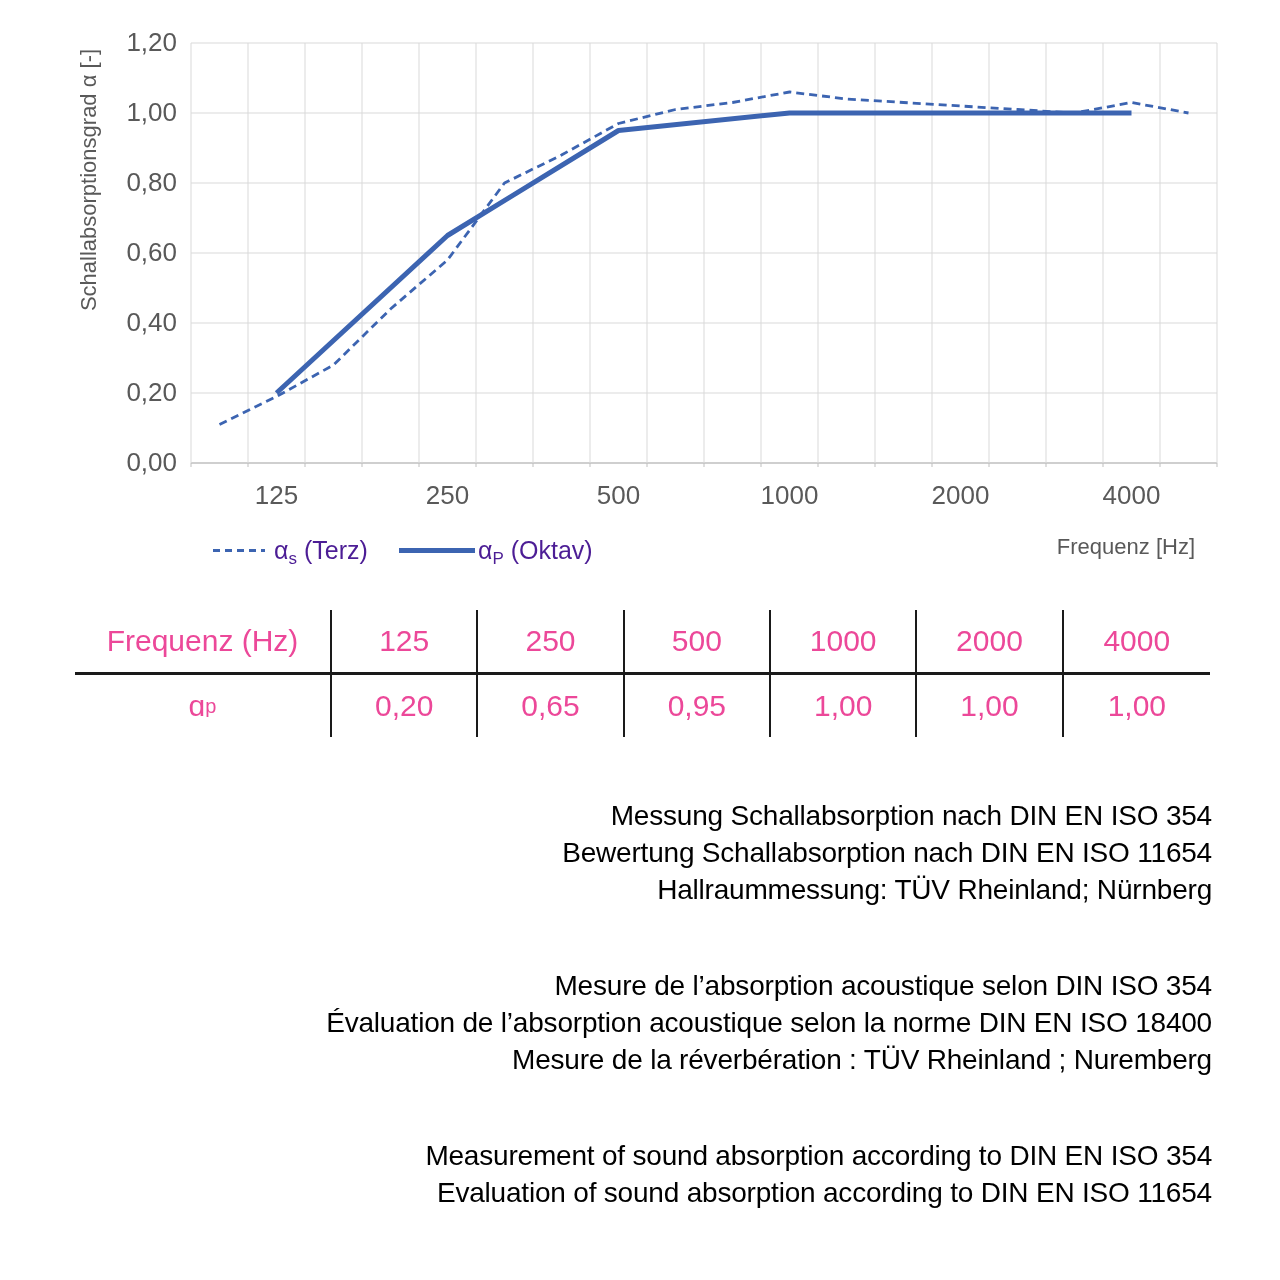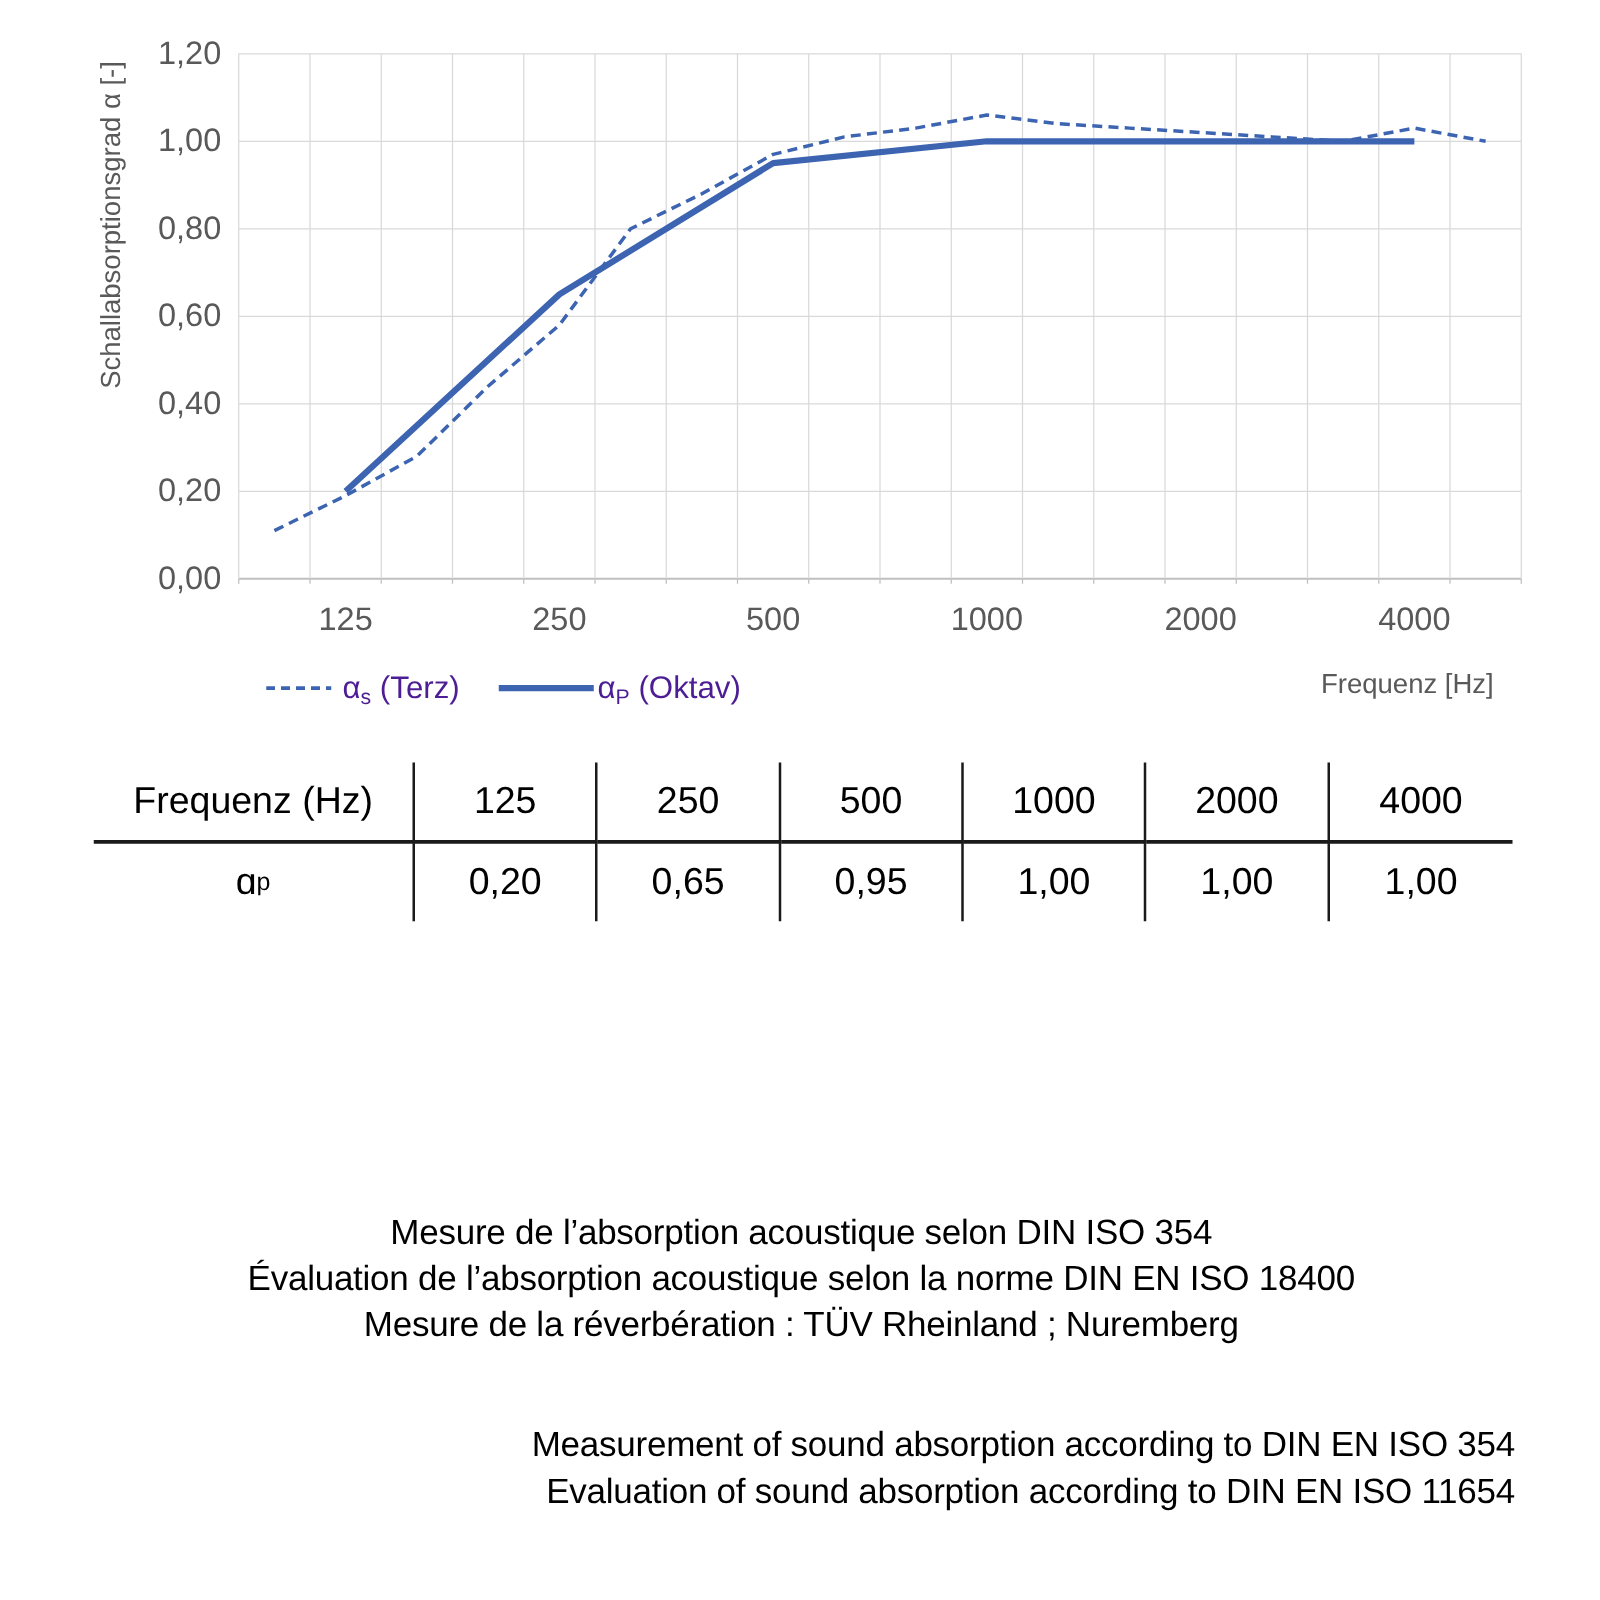--- a/index.html
+++ b/index.html
@@ -17,32 +17,32 @@
     background:repeating-linear-gradient(90deg,#3c64b1 0 7px,transparent 7px 12px);}
   .sample-solid{width:76px;height:5px;margin-right:3px;background:#3c64b1;}
   .legend-text{font-size:25px;color:#4c1d95;white-space:pre;}
   .legend-text sub{font-size:17px;vertical-align:-5px;line-height:0;}
 
   .x-unit{position:absolute;top:534px;left:70px;right:85px;text-align:right;
           font-size:22px;color:#595959;}
 
   
   .dtable{position:absolute;left:75px;top:610px;width:1135px;display:grid;
-          grid-template-columns:257px repeat(6,1fr);color:#000000;}
+          grid-template-columns:257px repeat(6,1fr);color:#ec4899;}
   .cell{height:62px;display:flex;align-items:center;justify-content:center;
         font-size:30px;border-right:2px solid #1a1a1a;white-space:pre;}
   .cell.lastcol{border-right:none;}
   .cell.head{border-bottom:3px solid #1a1a1a;}
   .cell sub{font-size:20px;vertical-align:-7px;line-height:0;}
 
   
   .notes{position:absolute;left:70px;right:68px;text-align:right;font-size:28px;
          line-height:37px;color:#000;letter-spacing:-0.2px;}
   #notes-de{top:797px;}
-  #notes-fr{top:967px;text-align:center;}
+  #notes-fr{top:967px;}
   #notes-en{top:1137px;}
 </style>
 </head>
 <body>
 
 <div class="page">
 
   <svg id="chart-svg" width="1280" height="600" viewBox="0 0 1280 600">
     <text x="96" y="180" transform="rotate(-90 96 180)" text-anchor="middle" font-size="22" fill="#595959">Schallabsorptionsgrad α [-]</text>
   <line x1="191" y1="463" x2="1217" y2="463" stroke="#bfbfbf" stroke-width="1.5"></line>
@@ -130,20 +130,25 @@
 
     <div class="cell"><span>ɑ</span><sub>p</sub></div>
     <div class="cell">0,20</div>
     <div class="cell">0,65</div>
     <div class="cell">0,95</div>
     <div class="cell">1,00</div>
     <div class="cell">1,00</div>
     <div class="cell lastcol">1,00</div>
   </div>
 
+  <div class="notes" id="notes-de">
+    <div>Messung Schallabsorption nach DIN EN ISO 354</div>
+    <div>Bewertung Schallabsorption nach DIN EN ISO 11654</div>
+    <div>Hallraummessung: TÜV Rheinland; Nürnberg</div>
+  </div>
 
   <div class="notes" id="notes-fr">
     <div>Mesure de l’absorption acoustique selon DIN ISO 354</div>
     <div>Évaluation de l’absorption acoustique selon la norme DIN EN ISO 18400</div>
     <div>Mesure de la réverbération : TÜV Rheinland ; Nuremberg</div>
   </div>
 
   <div class="notes" id="notes-en">
     <div>Measurement of sound absorption according to DIN EN ISO 354</div>
     <div>Evaluation of sound absorption according to DIN EN ISO 11654</div>

